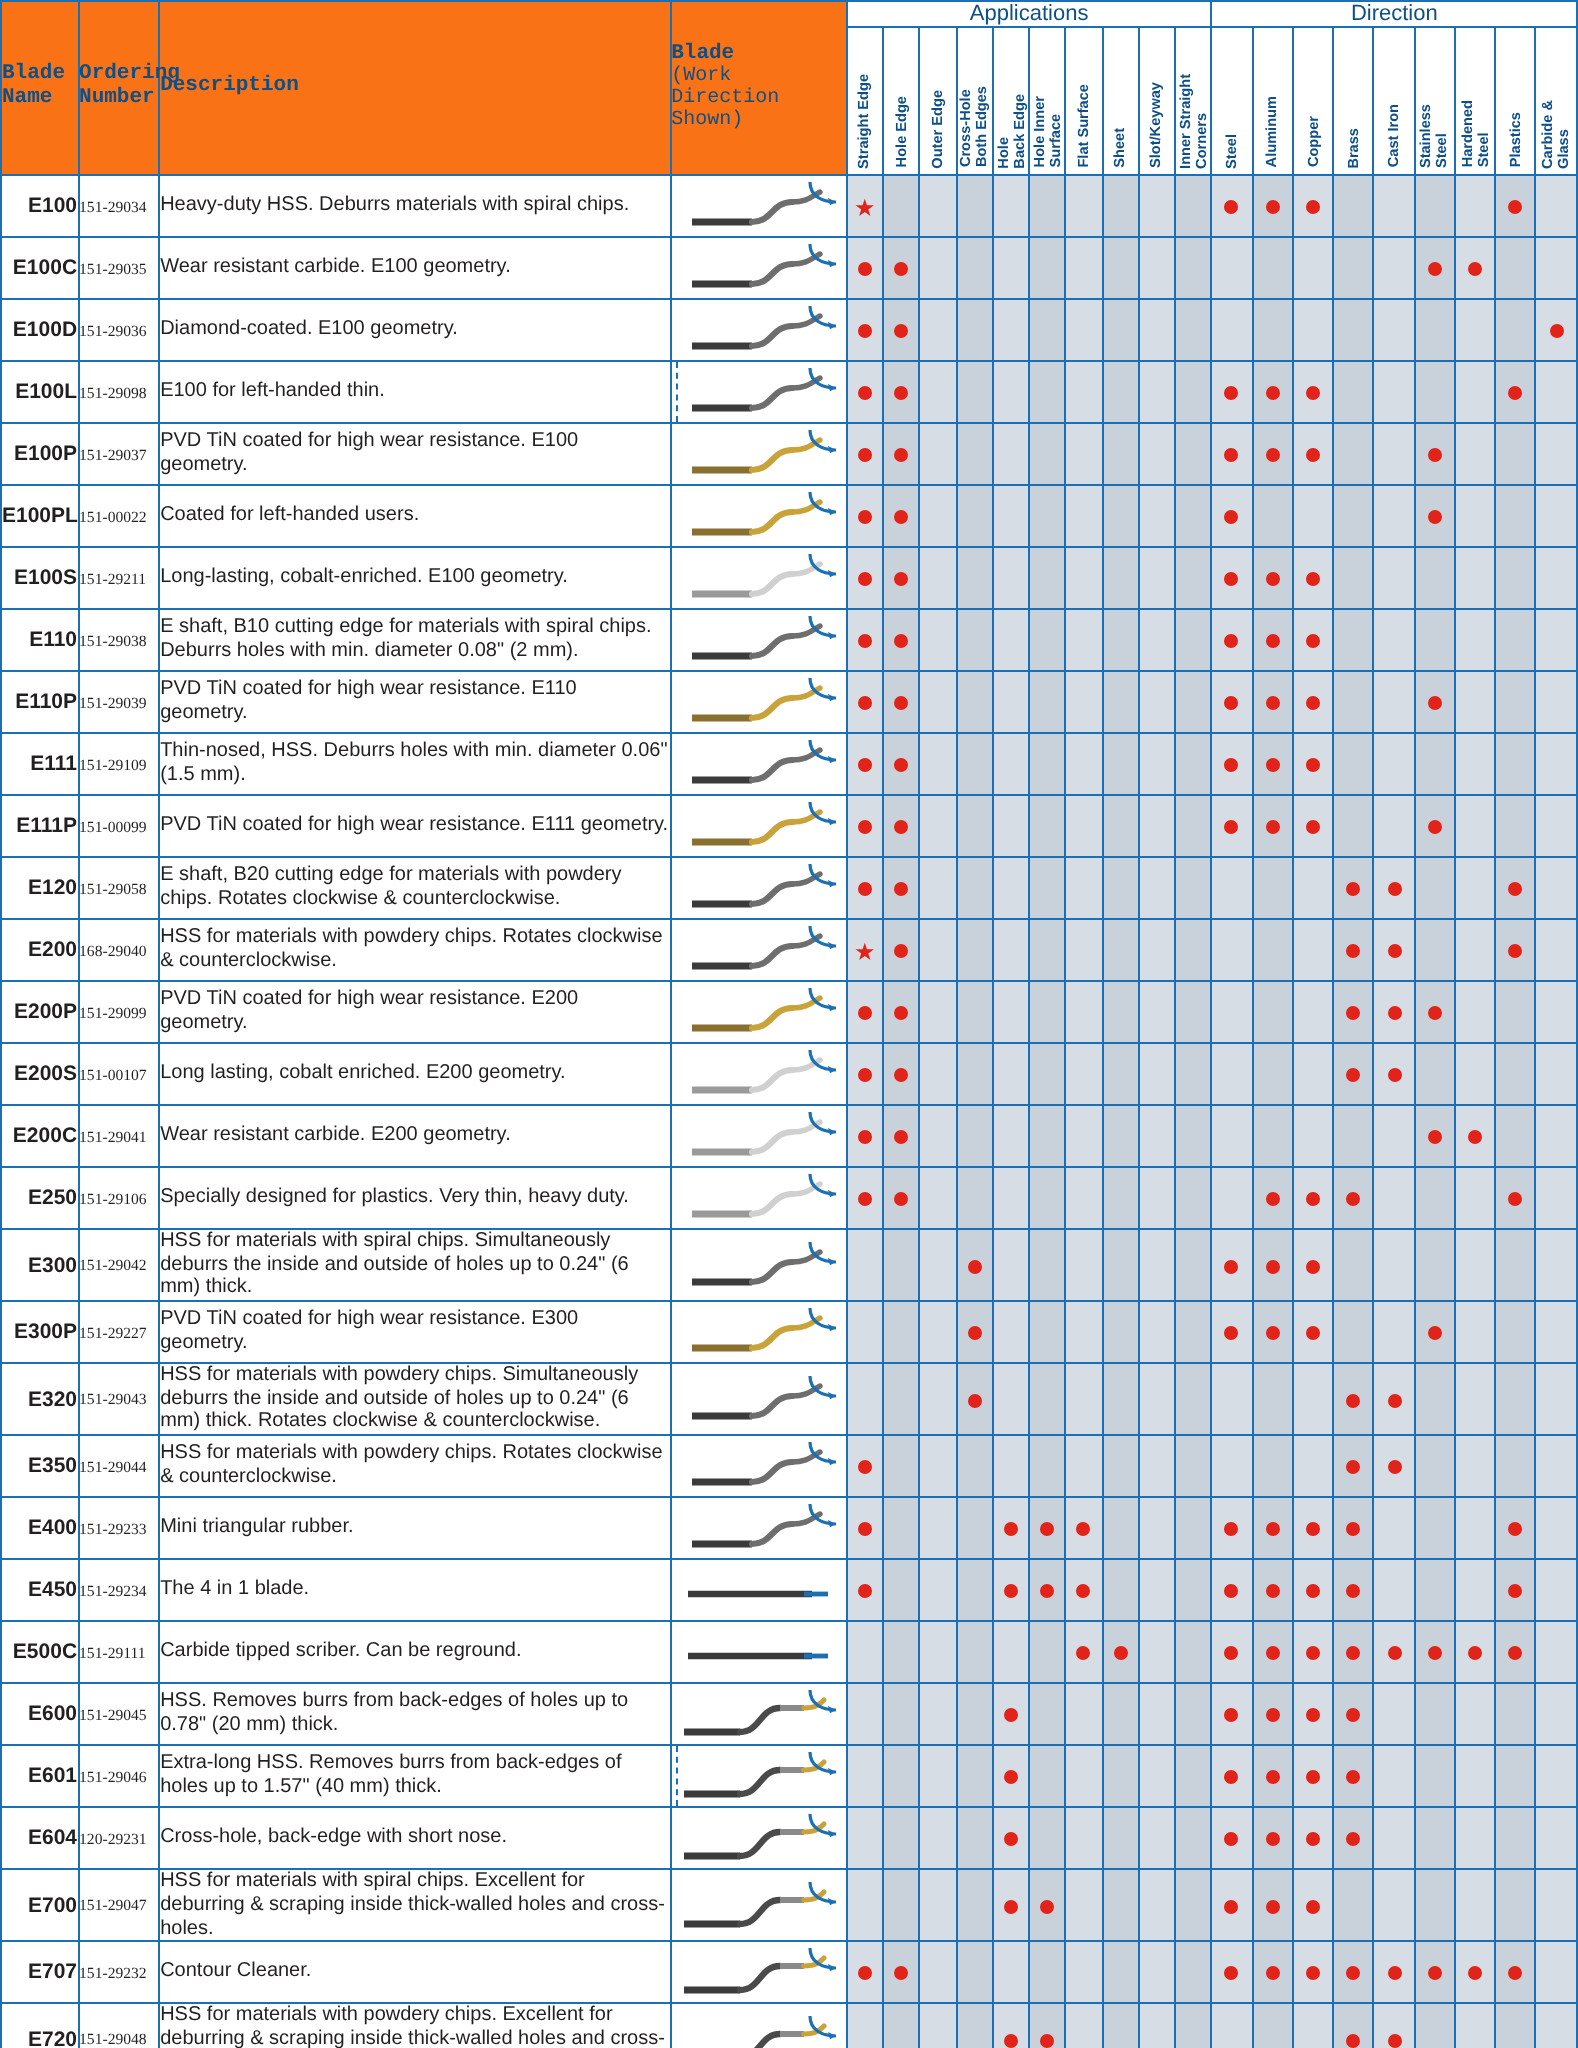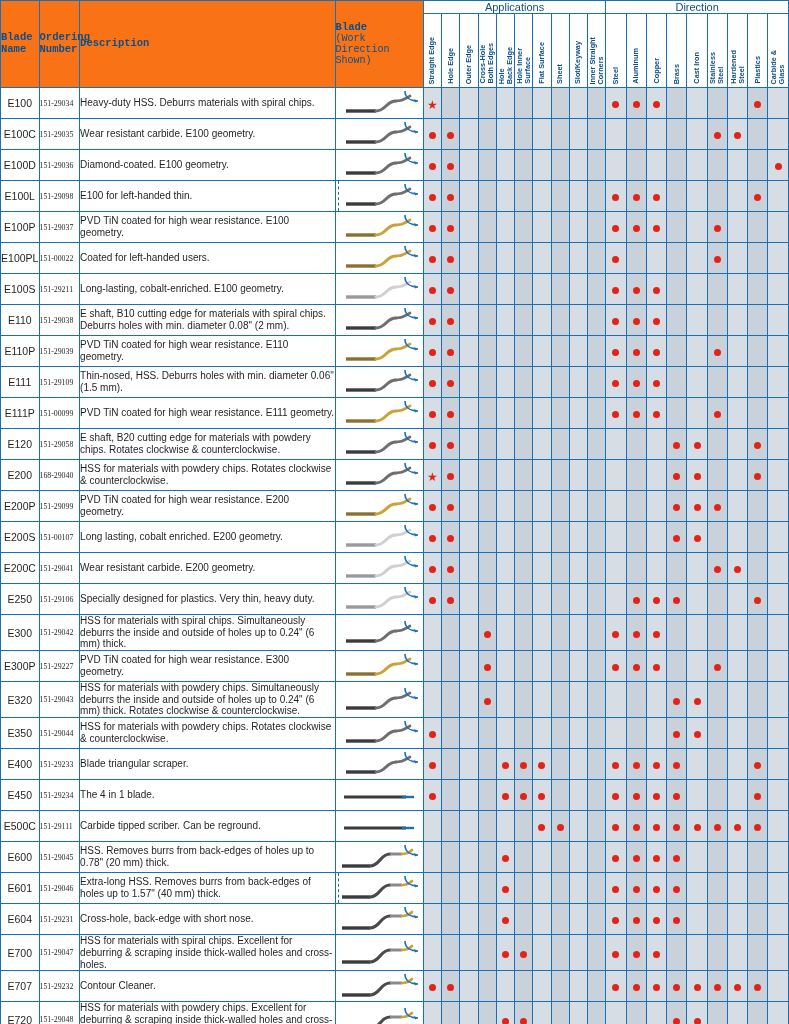--- a/index.html
+++ b/index.html
@@ -60,25 +60,25 @@
     font-size: 7.3px;
     font-weight: bold;
     color: #0d4f86;
     line-height: 1.08;
     letter-spacing: 0px;
     text-align: left;
     white-space: pre-line;
   }
   
   .c-name {
-    font-weight: normal;
+    font-weight: bold;
     font-size: 10.5px;
     color: #231f20;
     padding: 2px 3px;
-    text-align: center;
+    text-align: right;
     background: #ffffff;
   }
   .c-num {
     font-size: 7.8px;
     color: #231f20;
     padding: 2px 2px;
     text-align: left;
     background: #ffffff;
     white-space: nowrap;
     font-family: Liberation Serif, serif;
@@ -1094,21 +1094,21 @@
           <td class="c-dot alt"><span class="dot"></span></td>
           <td class="c-dot"><span class="dot"></span></td>
           <td class="c-dot alt"></td>
           <td class="c-dot"></td>
           <td class="c-dot alt"></td>
           <td class="c-dot"></td>
         </tr>
         <tr>
           <td class="c-name">E400</td>
           <td class="c-num">151-29233</td>
-          <td class="c-desc">Blade triangular scraper.</td>
+          <td class="c-desc">Mini triangular rubber.</td>
           <td class="c-img">
             <div class="blade-art">
               <svg width="87" height="30" viewBox="0 0 87 30">
                 <path d="M10 23 L40 23" fill="none" stroke="#3b3b3b" stroke-width="3.4" stroke-linecap="butt"></path>
                 <path d="M40 23 C50 23 50 13 60 13" fill="none" stroke="#6e6e6e" stroke-width="3.1" stroke-linecap="round"></path>
                 <path d="M60 13 C68 13 70 10 74 8" fill="none" stroke="#6e6e6e" stroke-width="2.7" stroke-linecap="round"></path>
               </svg>
               <div class="arc">
                 <svg width="18" height="14" viewBox="0 0 18 14">
                   <path d="M2 2 C2 9 8 12 15 12" fill="none" stroke="#1b6fb5" stroke-width="1.6"></path>
@@ -1277,21 +1277,21 @@
           <td class="c-dot"><span class="dot"></span></td>
           <td class="c-dot alt"><span class="dot"></span></td>
           <td class="c-dot"></td>
           <td class="c-dot alt"></td>
           <td class="c-dot"></td>
           <td class="c-dot alt"></td>
           <td class="c-dot"></td>
         </tr>
         <tr>
           <td class="c-name">E604</td>
-          <td class="c-num">151-29231</td>
+          <td class="c-num">120-29231</td>
           <td class="c-desc">Cross-hole, back-edge with short nose.</td>
           <td class="c-img">
             <div class="blade-art">
               <svg width="87" height="30" viewBox="0 0 87 30">
                 <path d="M6 24 L34 24" fill="none" stroke="#3b3b3b" stroke-width="3.4" stroke-linecap="butt"></path>
                 <path d="M34 24 C44 24 44 12 54 12" fill="none" stroke="#4a4a4a" stroke-width="3.2" stroke-linecap="round"></path>
                 <path d="M54 12 L66 12" fill="none" stroke="#8a8a8a" stroke-width="3" stroke-linecap="butt"></path>
                 <path d="M66 12 C72 12 74 10 76 8" fill="none" stroke="#c9a23a" stroke-width="2.6" stroke-linecap="round"></path>
               </svg>
               <div class="arc">

